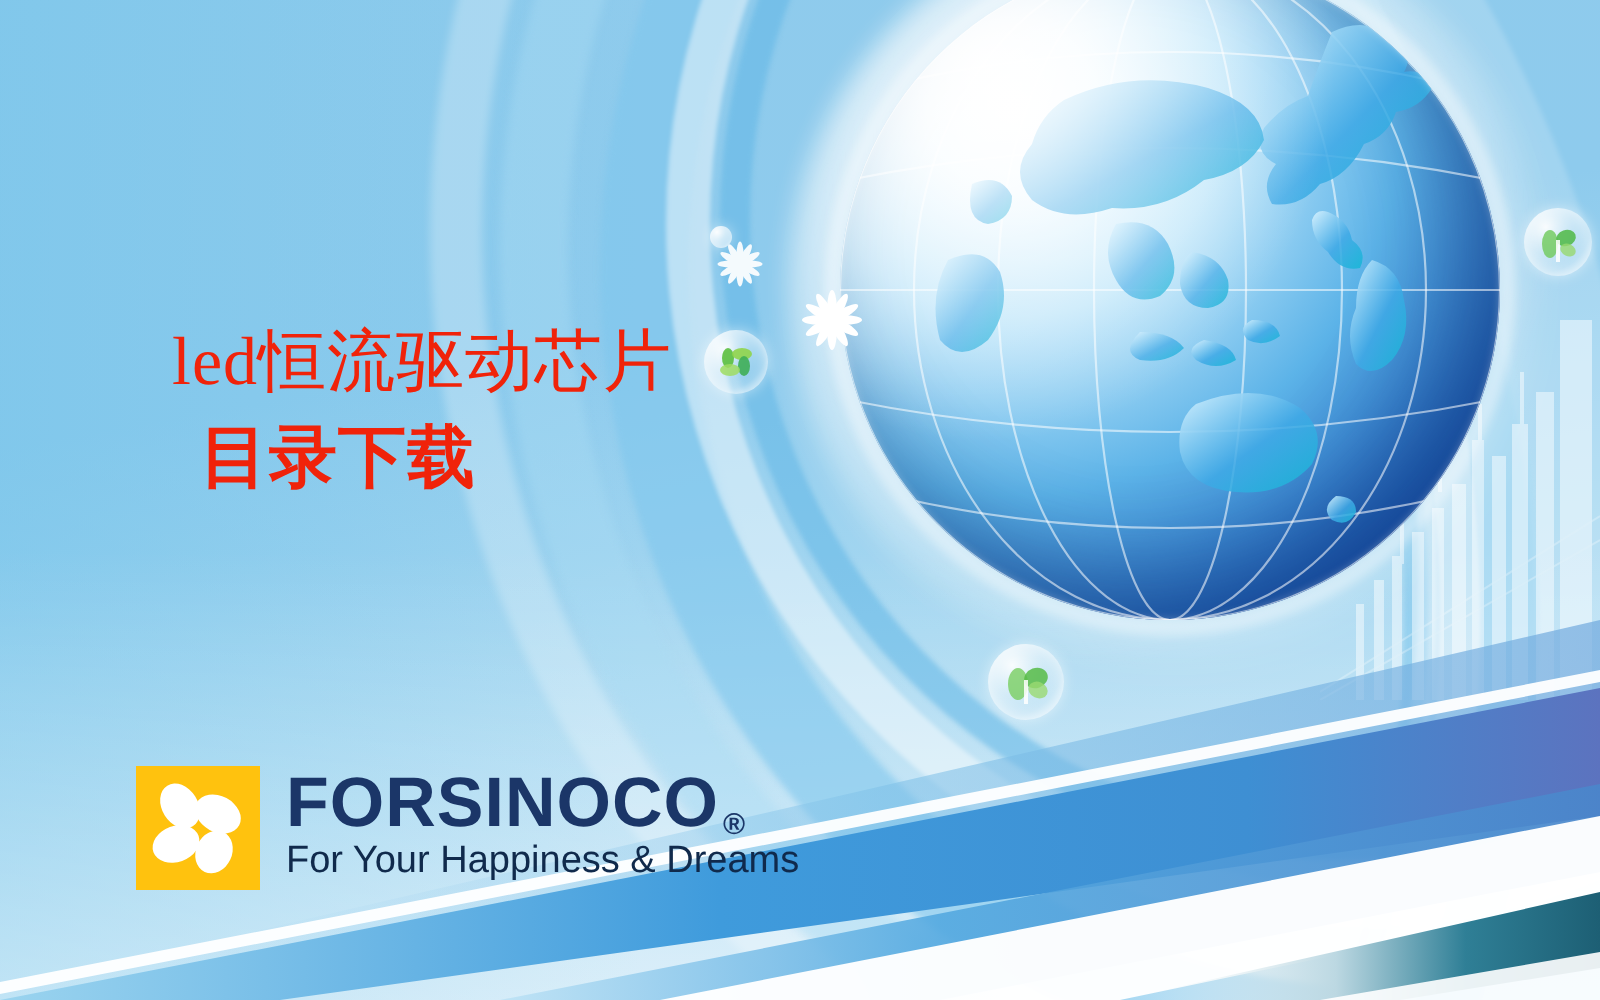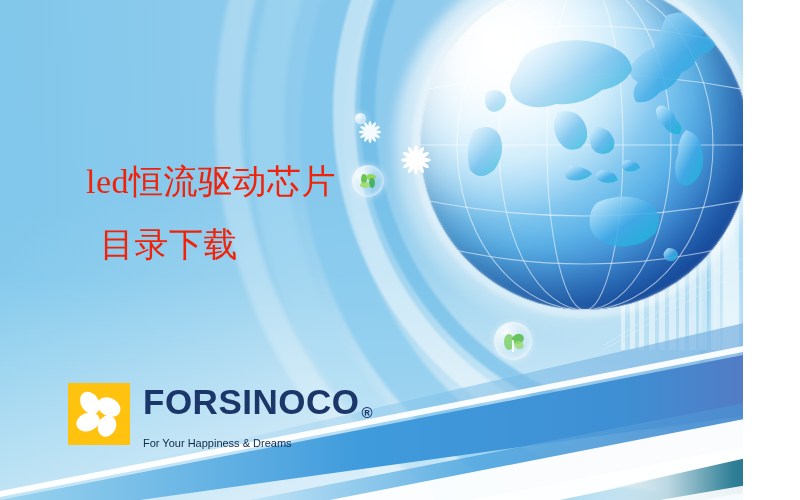--- a/index.html
+++ b/index.html
@@ -1,20 +1,20 @@
 <!DOCTYPE html>
 <html><head>
 <meta charset="utf-8">
 <style>
   html,body{margin:0;padding:0;background:#fff;}
   body{font-family:"Liberation Sans","DejaVu Sans",sans-serif;}
 
   #banner{
     position:relative;
-    width:743px;height:500px;
+    width:800px;height:500px;
     overflow:hidden;
     background:linear-gradient(170deg,#8fcbec 0%,#8ecbed 35%,#a7d8f1 62%,#bfe2f5 85%,#cfeaf8 100%);
   }
 
   
   .sky-wash{
     position:absolute;inset:0;
     background:
       linear-gradient(to bottom,rgba(255,255,255,0) 55%,rgba(255,255,255,.42) 100%),
       linear-gradient(to right,rgba(118,197,234,.55) 0%,rgba(140,205,238,0) 40%);
@@ -95,40 +95,40 @@
   .bands{position:absolute;left:0;bottom:0;width:800px;height:260px;pointer-events:none;}
 
   
   .headline{
     position:absolute;left:86px;top:165px;
     color:#f0230a;
     font-family:"Liberation Serif","DejaVu Serif",serif;
     font-size:34px;line-height:1.0;font-weight:400;
     letter-spacing:.5px;white-space:nowrap;
   }
-  .headline .l2{display:block;margin-top:29px;margin-left:14px;}
+  .headline .l2{display:block;margin-top:14px;margin-left:14px;font-weight:bold;}
 
   
   .logo{position:absolute;left:68px;top:383px;display:flex;align-items:flex-start;}
   .logo-mark{
     width:62px;height:62px;background:#ffc20e;flex:0 0 auto;position:relative;
   }
   .logo-text{margin-left:13px;margin-top:1px;}
   .logo-name{
     color:#1b3668;
     font-family:"Liberation Sans","DejaVu Sans",sans-serif;
     font-weight:bold;font-size:35px;line-height:36px;
     letter-spacing:.5px;white-space:nowrap;
     display:flex;align-items:flex-end;
   }
   .logo-reg{font-size:15px;line-height:15px;margin-left:2px;margin-top:2px;}
   .logo-tag{
     color:#102a4c;
     font-family:"Liberation Sans","DejaVu Sans",sans-serif;
-    font-size:11px;line-height:19px;white-space:nowrap;margin-top:14px;
+    font-size:19px;line-height:19px;white-space:nowrap;margin-top:1px;
   }
 </style>
 </head>
 <body>
 
 <div id="banner">
 
   <div class="sky-wash"></div>
 
   <div class="swoosh sw1"></div>

